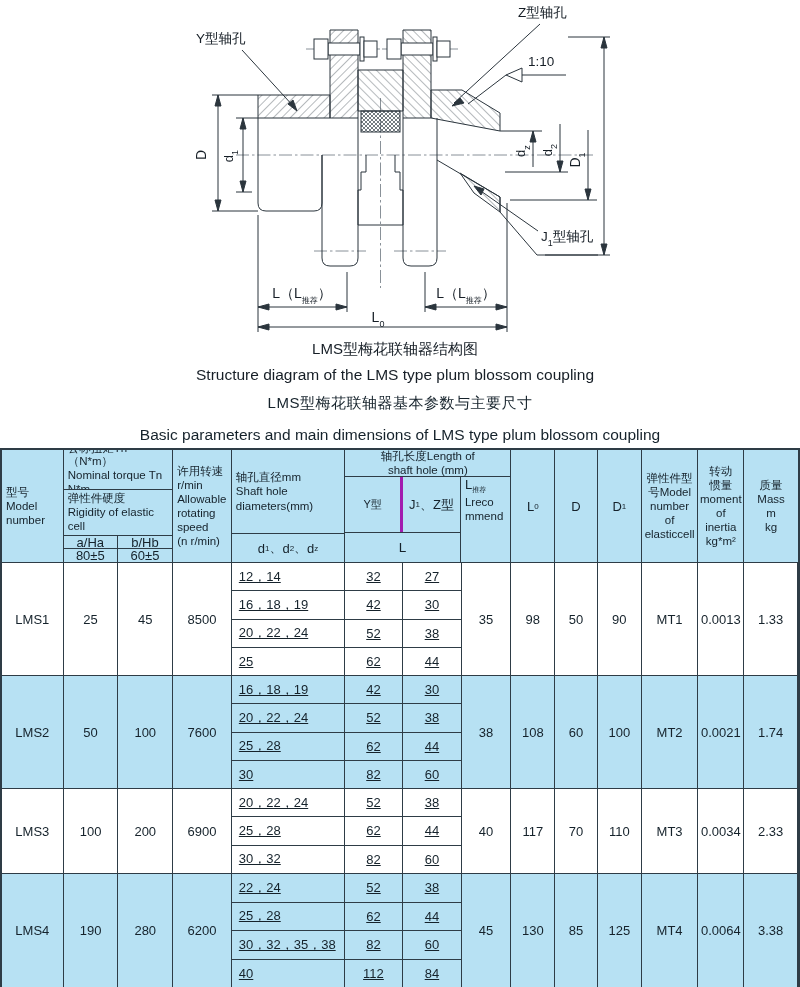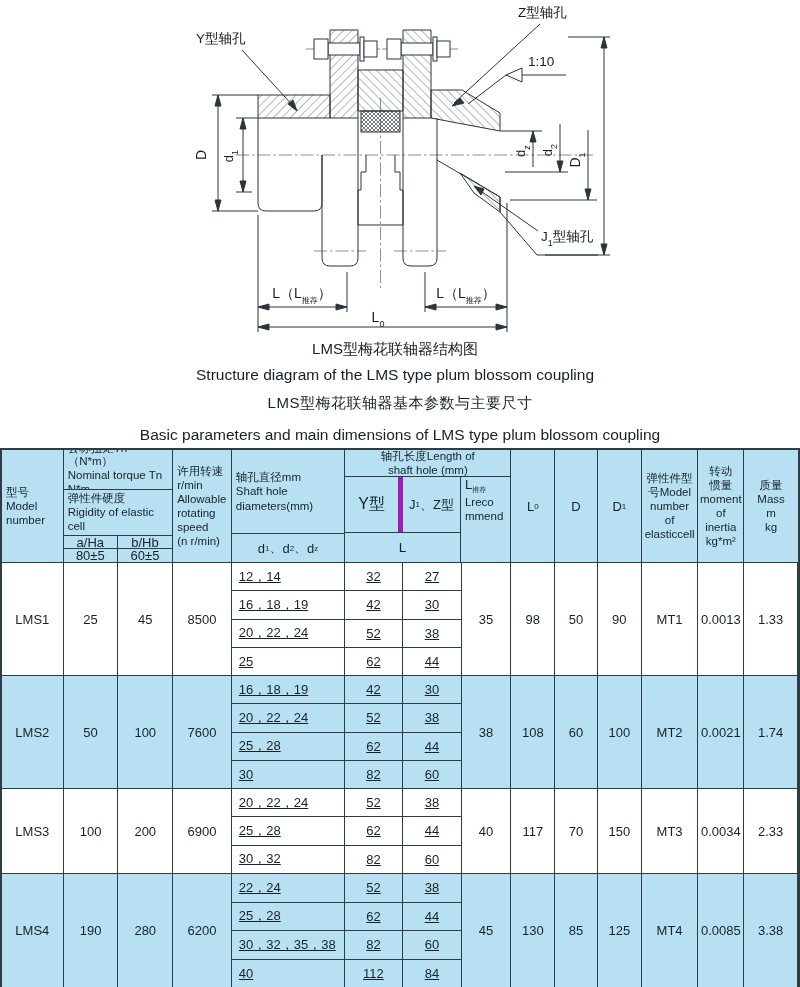--- a/index.html
+++ b/index.html
@@ -43,21 +43,21 @@
   .h-abrow{height:13px;display:flex;}
   .h-abrow .cell{font-size:13px;}
   .h-abrow .cell:first-child{border-right:1px solid #2e3c46;width:50%;}
   .h-abrow .cell:last-child{width:50%;}
   .h-dia{height:84px;}
   .h-dlist{flex:1;font-size:13px;}
   .h-len{height:27px;}
   .h-lenbody{flex:1;display:flex;}
   .h-yjcol{width:70.06%;display:flex;flex-direction:column;border-right:1px solid #2e3c46;}
   .h-yjrow{height:56px;display:flex;border-bottom:1px solid #2e3c46;}
-  .h-y{width:50.43%;border-right:5px solid #a21caf;font-size:16px;}
+  .h-y{width:50.43%;border-right:3px solid #a21caf;font-size:11px;}
   .h-jz{flex:1;font-size:13px;}
   .h-L{flex:1;font-size:13.5px;}
   .h-lrec{flex:1;flex-direction:column;align-items:flex-start;justify-content:center;
           padding-left:4px;font-size:11.5px;line-height:1.25;text-align:left;}
 
   .brow{display:flex;}
   .brow:not(:last-child){border-bottom:1px solid #2e3c46;}
   .bg-blue{background:#b7e1f3;}
   .bg-white{background:#ffffff;}
   .bc{border-right:1px solid #2e3c46;flex-shrink:0;}
@@ -411,21 +411,21 @@
   </div>
           <div class="srow">
     <div class="scell sc5">30，32</div>
     <div class="scell sc6">82</div>
     <div class="scell sc7">60</div>
   </div>
         </div>
     <div class="bc c8">40</div>
     <div class="bc c9">117</div>
     <div class="bc c10">70</div>
-    <div class="bc c11">150</div>
+    <div class="bc c11">110</div>
     <div class="bc c12">MT3</div>
     <div class="bc c13">0.0034</div>
     <div class="bc c14">2.33</div>
   </div>
       <div class="brow bg-blue" style="height: 113px;">
     <div class="bc c1">LMS4</div>
     <div class="bc c2">190</div>
     <div class="bc c3">280</div>
     <div class="bc c4">6200</div>
     <div class="bsub">
@@ -448,17 +448,17 @@
     <div class="scell sc5">40</div>
     <div class="scell sc6">112</div>
     <div class="scell sc7">84</div>
   </div>
         </div>
     <div class="bc c8">45</div>
     <div class="bc c9">130</div>
     <div class="bc c10">85</div>
     <div class="bc c11">125</div>
     <div class="bc c12">MT4</div>
-    <div class="bc c13">0.0085</div>
+    <div class="bc c13">0.0064</div>
     <div class="bc c14">3.38</div>
   </div>
     </div>
 </div>
 
 </body></html>

